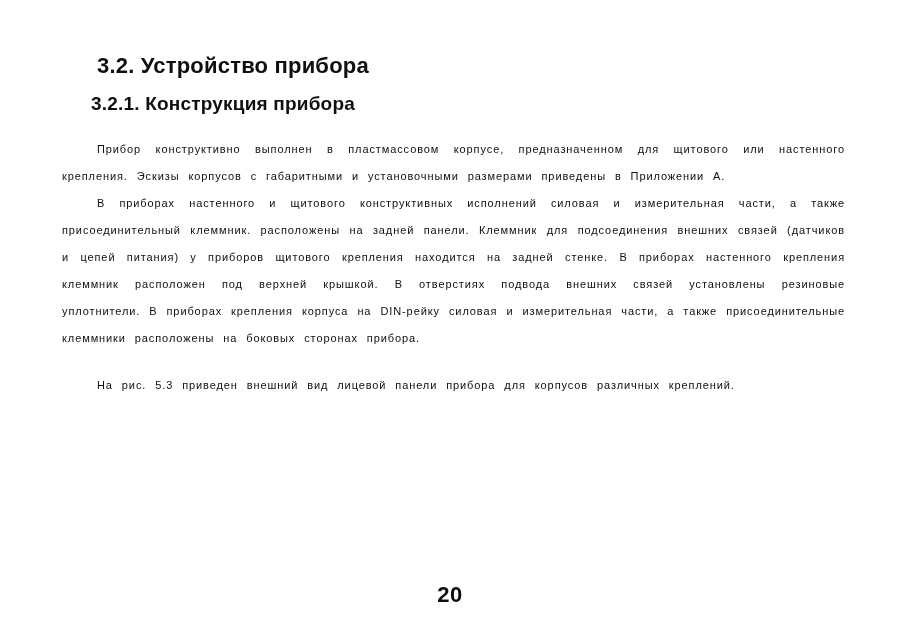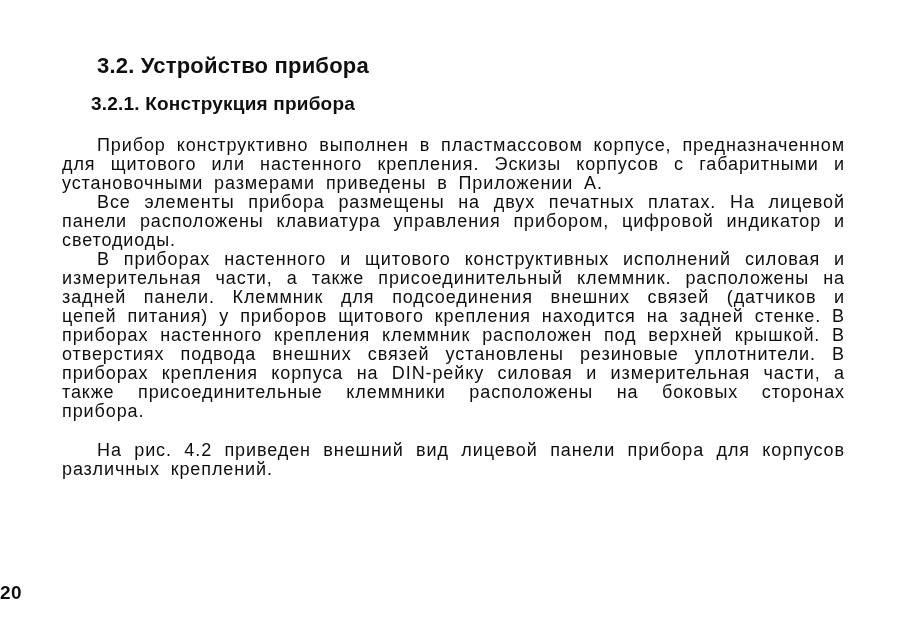--- a/index.html
+++ b/index.html
@@ -40,48 +40,48 @@
     font-weight: bold;
     line-height: 22px;
     letter-spacing: 0.2px;
     white-space: nowrap;
   }
   .body-text {
     margin-top: 21px;
   }
   p.para {
     margin: 0;
-    font-size: 18px;
-    line-height: 19px;
+    font-size: 11px;
+    line-height: 27px;
     text-align: justify;
     text-indent: 35px;
     letter-spacing: 0.9px;
     word-spacing: 5px;
   }
   p.para.gap-before {
     margin-top: 20px;
   }
   .page-number {
     position: absolute;
     left: 0;
     top: 582px;
     width: 900px;
-    font-size: 19px;
+    text-align: center;
+    font-size: 22px;
     font-weight: bold;
     letter-spacing: 0.5px;
   }
 </style>
 </head>
 <body>
 
 <div class="page">
   <div class="content">
     <div class="h1">3.2. Устройство прибора</div>
     <div class="h2">3.2.1. Конструкция прибора</div>
     <div class="body-text">
       <p class="para">Прибор конструктивно выполнен в пластмассовом корпусе, предназначенном для щитового или настенного крепления. Эскизы корпусов с габаритными и установочными размерами приведены в Приложении А.</p>
-      <p class="para">Все элементы прибора размещены на двух печатных платах. На лицевой панели расположены клавиатура управления прибором, цифровой индикатор и светодиоды.</p>
       <p class="para">В приборах настенного и щитового конструктивных исполнений силовая и измерительная части, а также присоединительный клеммник. расположены на задней панели. Клеммник для подсоединения внешних связей (датчиков и цепей питания) у приборов щитового крепления находится на задней стенке. В приборах настенного крепления клеммник расположен под верхней крышкой. В отверстиях подвода внешних связей установлены резиновые уплотнители. В приборах крепления корпуса на DIN-рейку силовая и измерительная части, а также присоединительные клеммники расположены на боковых сторонах прибора.</p>
-      <p class="para gap-before">На рис. 4.2 приведен внешний вид лицевой панели прибора для корпусов различных креплений.</p>
+      <p class="para gap-before">На рис. 5.3 приведен внешний вид лицевой панели прибора для корпусов различных креплений.</p>
     </div>
   </div>
   <div class="page-number">20</div>
 </div>
 
 </body></html>

